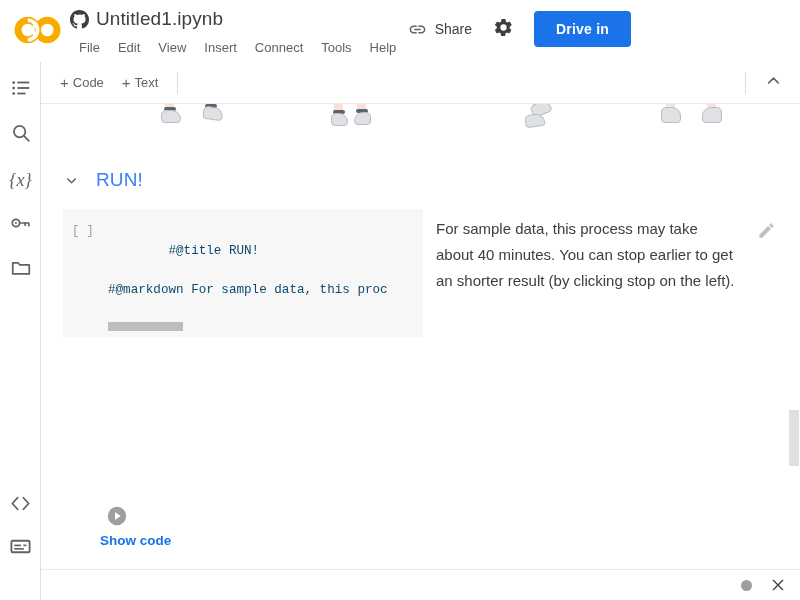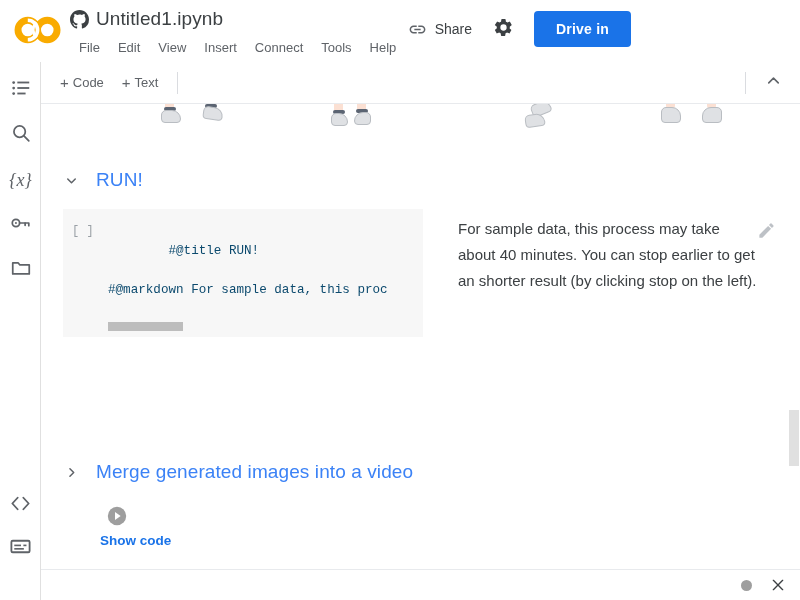--- a/index.html
+++ b/index.html
@@ -153,21 +153,21 @@
     position:absolute; left:45px; bottom:6px;
     width:322px; height:9px; background:#f7f7f7;
   }
   .cell-hscroll .thumb {
     position:absolute; left:0; top:0; width:75px; height:9px;
     background:#bdbdbd; cursor:pointer;
   }
 
   
   .text-panel {
-    position:absolute; left:417px; top:112px; width:300px;
+    position:absolute; left:395px; top:112px; width:300px;
   }
   .text-panel p {
     font-size:15px; color:#3c4043; line-height:26px;
   }
   .edit-pencil {
     position:absolute; left:714px; top:117px;
     width:22px; height:22px; cursor:pointer;
     display:flex; align-items:center; justify-content:center;
   }
 
@@ -463,28 +463,20 @@
     </div>
     <div class="edit-pencil">
       <span>
         <svg width="19" height="19" viewBox="0 0 24 24" aria-hidden="true">
           <path fill="#bdc1c6" d="M3 17.25V21h3.75L17.81 9.94l-3.75-3.75L3 17.25zM20.71
             7.04a1 1 0 0 0 0-1.41l-2.34-2.34a1 1 0 0 0-1.41 0l-1.83 1.83 3.75 3.75 1.83-1.83z"></path>
         </svg>
       </span>
     </div>
 
-    <div class="section-merge">
-      <span class="chev">
-        <svg width="15" height="15" viewBox="0 0 24 24" aria-hidden="true">
-          <path fill="none" stroke="#5f6368" stroke-width="2.4" stroke-linecap="round" stroke-linejoin="round" d="M9.5 6l6 6-6 6"></path>
-        </svg>
-      </span>
-      <span class="section-title">Merge generated images into a video</span>
-    </div>
 
     <div class="show-code-row">
       <div class="run-btn">
         <span>
           <svg width="22" height="22" viewBox="0 0 24 24" aria-hidden="true">
             <circle cx="12" cy="12" r="10" fill="#9e9e9e"></circle>
             <path d="M9.8 7.7l6.2 4.3-6.2 4.3z" fill="#ffffff"></path>
           </svg>
         </span>
       </div>

